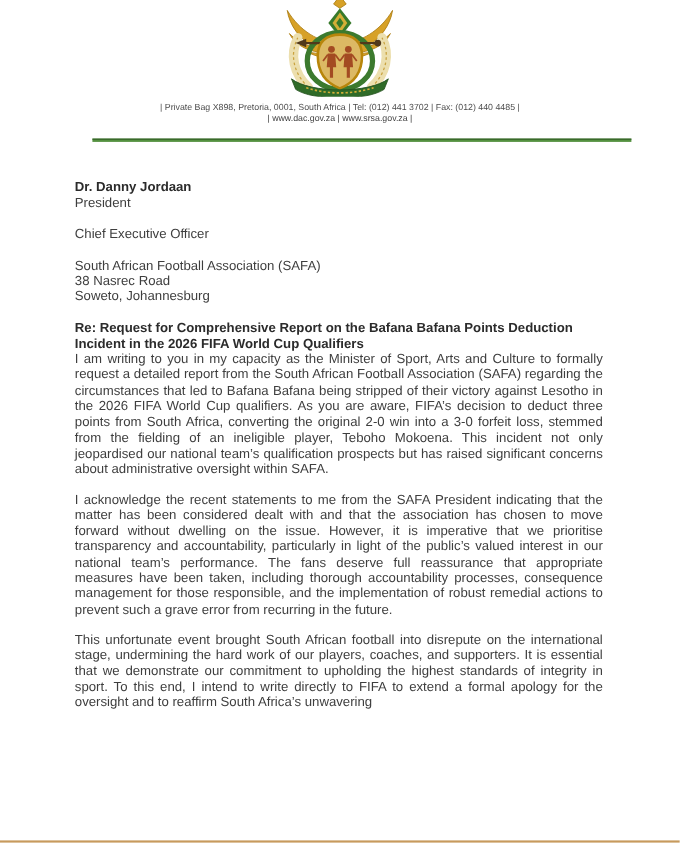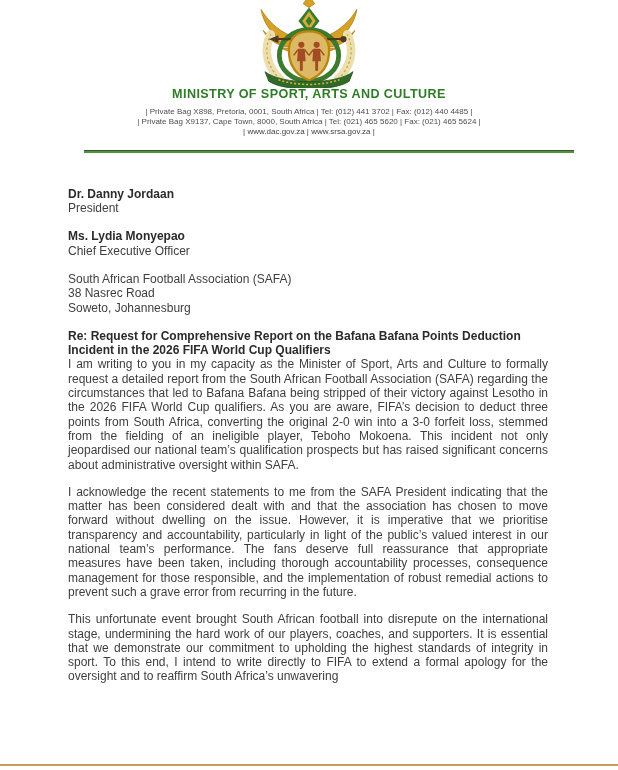--- a/index.html
+++ b/index.html
@@ -81,40 +81,37 @@
       <path d="M74.5 56 L70 62 M81.5 56 L86 62" stroke="#a34b22" stroke-width="1.6" fill="none"></path>
     </g>
 
     <g>
       <path d="M24 79 C42 93 98 93 116 79 L112 89 C96 100 44 100 28 89 Z" fill="#2f6b28" stroke="#24511e" stroke-width="0.8"></path>
       <path d="M38 87.5 C59 94 81 94 102 87.5" fill="none" stroke="#d4af37" stroke-width="1.6" stroke-dasharray="2.2 2"></path>
     </g>
   </svg>
 
   <div class="ministry">
-    <span class="line">MINISTRY OF SPORT, ARTS AND CULTURE</span>
   </div>
 
   <div class="contact">
     <span class="line">| Private Bag X898, Pretoria, 0001, South Africa | Tel: (012) 441 3702 | Fax: (012) 440 4485 |</span>
-    <span class="line">| Private Bag X9137, Cape Town, 8000, South Africa | Tel: (021) 465 5620 | Fax: (021) 465 5624 |</span>
     <span class="line web">| www.dac.gov.za | www.srsa.gov.za |</span>
   </div>
 </div>
 
 <div class="divider"></div>
 
 <div class="letter">
   <div class="block">
     <span class="line name">Dr. Danny Jordaan</span>
     <span class="line">President</span>
   </div>
 
   <div class="block">
-    <span class="line name">Ms. Lydia Monyepao</span>
     <span class="line">Chief Executive Officer</span>
   </div>
 
   <div class="block">
     <span class="line">South African Football Association (SAFA)</span>
     <span class="line">38 Nasrec Road</span>
     <span class="line">Soweto, Johannesburg</span>
   </div>
 
   <div class="subject">Re: Request for Comprehensive Report on the Bafana Bafana Points Deduction Incident in the 2026 FIFA World Cup Qualifiers</div>

